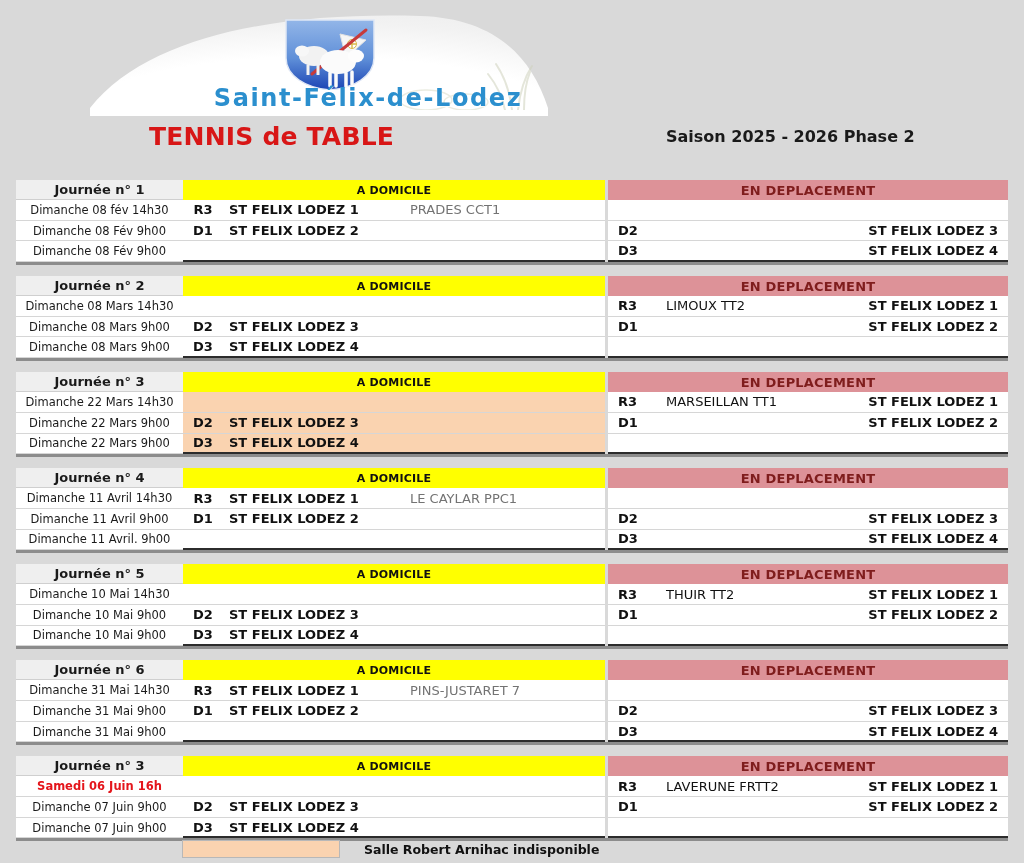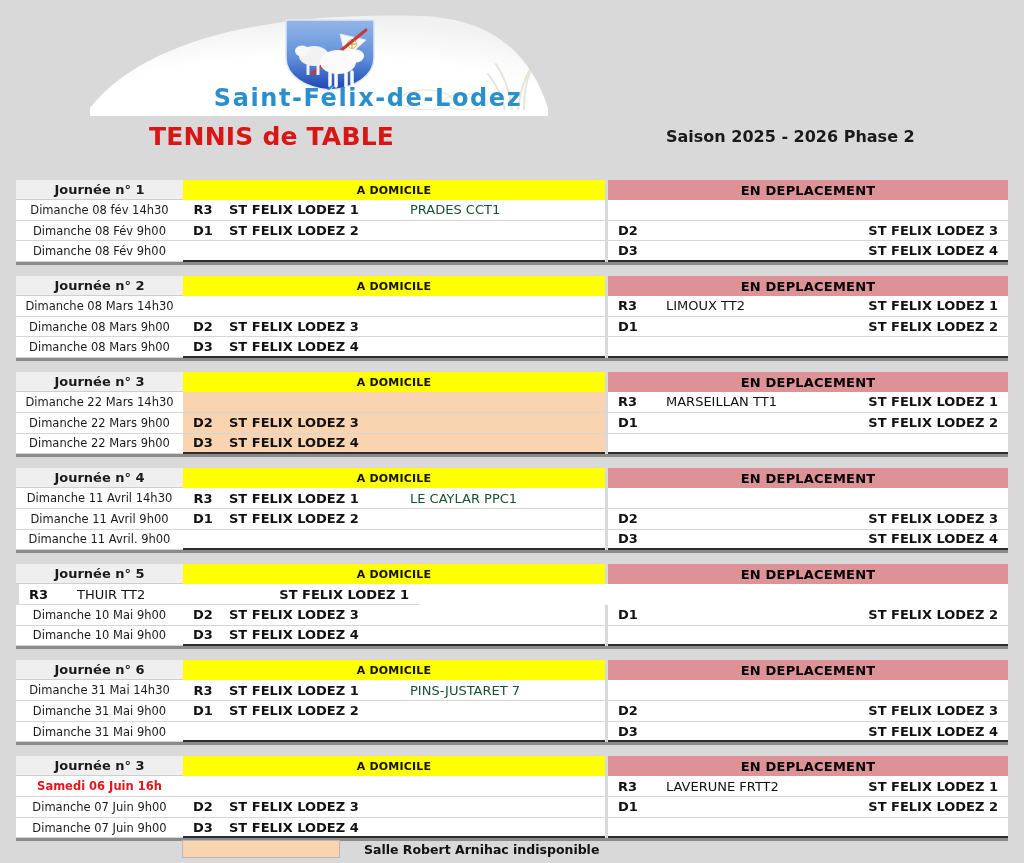--- a/index.html
+++ b/index.html
@@ -133,42 +133,42 @@
     color: #111;
     display: flex; align-items: center;
     padding-left: 6px;
     background: #ffffff;
     border-bottom: 1px solid #d6d6d6;
     font-family: "DejaVu Sans", sans-serif;
   }
   .c-opp {
     width: 197px;
     font-size: 13px;
-    color: #14532d;
+    color: #737373;
     display: flex; align-items: center;
     padding-left: 2px;
     background: #ffffff;
     border-bottom: 1px solid #d6d6d6;
     font-family: "DejaVu Sans", sans-serif;
   }
 
   .banner-home {
     width: 422px;
     background: #ffff00;
     color: #111;
     font-size: 11px;
     font-weight: bold;
     display: flex; align-items: center; justify-content: center;
     letter-spacing: .2px;
     font-family: "DejaVu Sans", sans-serif;
   }
   .banner-away {
     width: 400px;
     background: #dd9298;
-    color: #000000;
+    color: #7f1d1d;
     font-size: 13px;
     font-weight: bold;
     display: flex; align-items: center; justify-content: center;
     letter-spacing: .2px;
     font-family: "DejaVu Sans", sans-serif;
   }
 
   .a-div {
     width: 40px;
     font-size: 13px;
@@ -491,20 +491,26 @@
         <div class="row hdr">
           <div class="left">
             <div class="c-date hdr-cell">Journée n° 5</div>
             <div class="banner-home">A DOMICILE</div>
           </div>
           <div class="right">
             <div class="banner-away">EN DEPLACEMENT</div>
           </div>
         </div>
         <div class="row">
+          <div class="left">
+            <div class="c-date">Dimanche 10 Mai 14h30</div>
+            <div class="c-div"></div>
+            <div class="c-home"></div>
+            <div class="c-opp"></div>
+          </div>
           <div class="right">
             <div class="a-div">R3</div>
             <div class="a-opp">THUIR TT2</div>
             <div class="a-team">ST FELIX LODEZ 1</div>
           </div>
         </div>
         <div class="row">
           <div class="left">
             <div class="c-date">Dimanche 10 Mai 9h00</div>
             <div class="c-div">D2</div>

